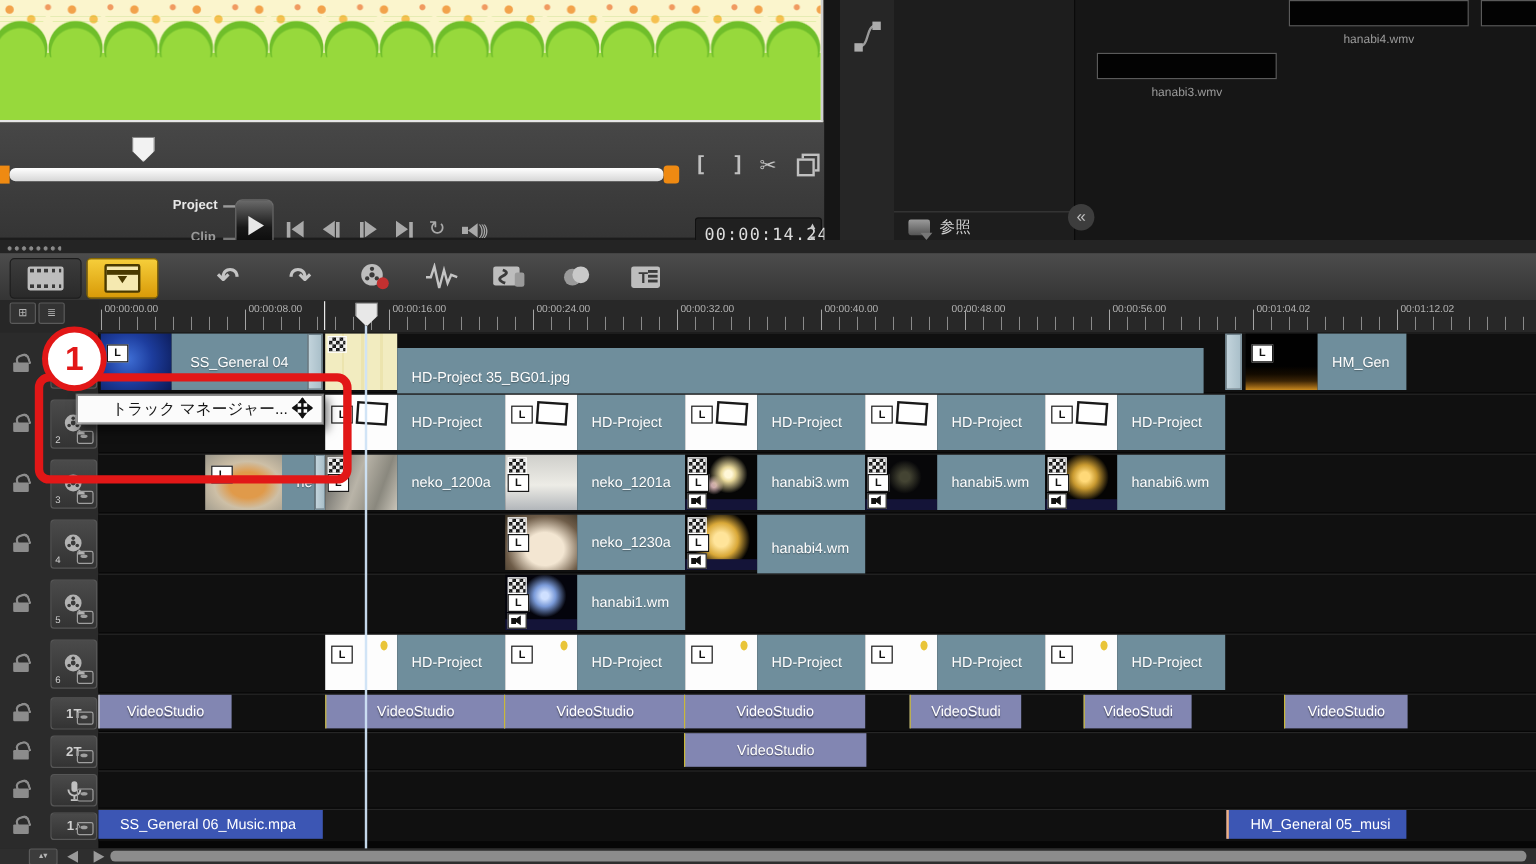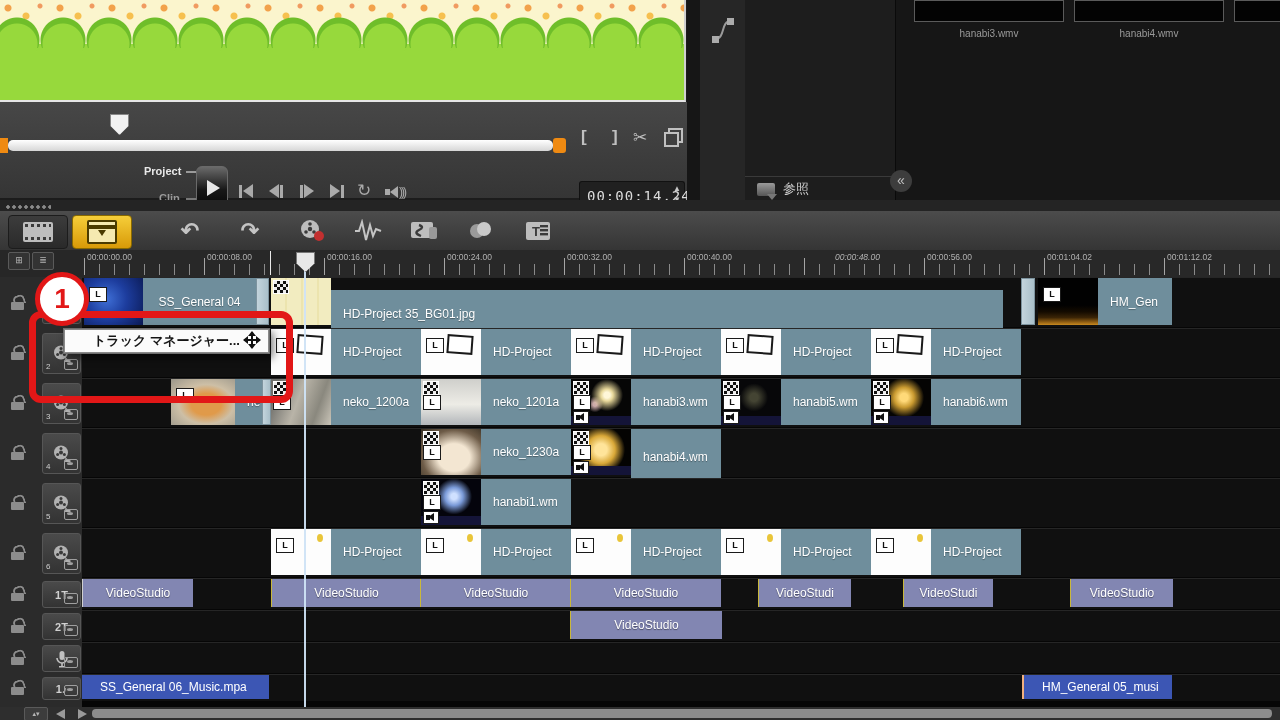--- a/index.html
+++ b/index.html
@@ -157,21 +157,21 @@
 
   
   #hscroll{left:0;top:507px;width:1280px;height:13px;background:#2e2e2e;}
   #hs-thumb{position:absolute;left:92px;top:2px;width:1180px;height:9px;background:#8c8c8c;border-radius:4px;}
   .hs-arrow{position:absolute;top:2px;width:0;height:0;border-top:5px solid transparent;border-bottom:5px solid transparent;}
   #hs-fit{position:absolute;left:24px;top:0;width:22px;height:12px;background:#3c3c3c;border:1px solid #5a5a5a;border-radius:2px;
      color:#b5b5b5;font-size:7px;line-height:11px;text-align:center;}
 
   
   #ctx-menu{left:63px;top:328px;width:205px;z-index:10;box-shadow:3px 4px 8px rgba(0,0,0,.55);border:1px solid #6e6e6e;}
-  .mi{height:22px;display:flex;align-items:center;justify-content:center;font-size:13px;position:relative;font-weight:bold;}
+  .mi{height:22px;display:flex;align-items:center;justify-content:center;font-size:13px;position:relative;}
   .mi.hl{background:#fbfbfb;color:#151515;border:1px solid #8a8a8a;}
   .mi.dim{background:#b5b5b5;color:#555;}
   .mi.dim:before{content:"";position:absolute;left:0;top:0;bottom:0;width:26px;background:#a8a8a8;}
   #move-cursor{left:241px;top:329px;width:22px;height:22px;z-index:11;filter:drop-shadow(0 0 1px #fff) drop-shadow(0 0 1px #fff);}
   #move-cursor .vb{position:absolute;left:10px;top:3px;width:2px;height:16px;background:#111;}
   #move-cursor .hb{position:absolute;left:3px;top:10px;width:16px;height:2px;background:#111;}
   #move-cursor .a{position:absolute;width:0;height:0;border:4px solid transparent;}
   #move-cursor .an{left:7px;top:-2px;border-bottom:5px solid #111;}
   #move-cursor .as{left:7px;bottom:-2px;border-top:5px solid #111;}
   #move-cursor .aw{left:-2px;top:7px;border-right:5px solid #111;}
@@ -258,21 +258,21 @@
     </div>
     <div class="abs" id="lib-panel">
       <div class="divline"></div>
       <div id="browse-btn">
         <span class="folder-ic"></span>
         <span>参照</span>
       </div>
     </div>
     <div class="abs" id="collapse-btn">«</div>
     <div id="lib-grid">
-        <div class="lib-item" style="left: 18px;">
+        <div class="lib-item" style="left: 18px; margin-top: 44px;">
           <div class="lib-thumb"></div>
           <div class="lib-cap">hanabi3.wmv</div>
         </div>
         <div class="lib-item" style="left: 178px;">
           <div class="lib-thumb"></div>
           <div class="lib-cap">hanabi4.wmv</div>
         </div>
         <div class="lib-item" style="left: 338px;">
           <div class="lib-thumb"></div>
           <div class="lib-cap"></div>
@@ -340,21 +340,21 @@
     </div>
     <div id="ruler">
       <div id="ruler-ticks"></div>
       <div id="ruler-majors"></div>
     <span class="tick-label" style="left: 5px;">00:00:00.00</span>
         <span class="tick-label" style="left: 125px;">00:00:08.00</span>
         <span class="tick-label" style="left: 245px;">00:00:16.00</span>
         <span class="tick-label" style="left: 365px;">00:00:24.00</span>
         <span class="tick-label" style="left: 485px;">00:00:32.00</span>
         <span class="tick-label" style="left: 605px;">00:00:40.00</span>
-        <span class="tick-label" style="left: 753px; font-style: italic;">00:00:48.00</span>
+        <span class="tick-label" style="left: 711px;">00:00:48.00</span>
         <span class="tick-label" style="left: 845px;">00:00:56.00</span>
         <span class="tick-label" style="left: 965px;">00:01:04.02</span>
         <span class="tick-label" style="left: 1085px;">00:01:12.02</span>
       </div>
     <div class="abs" id="ruler-cut"></div>
 
     <div class="abs" id="tracks">
       <div id="lanes-bg"></div>
     <div class="rowbg" style="top: 0px; height: 49px;"></div>
         <div class="glock" style="top: 17.5px;">

